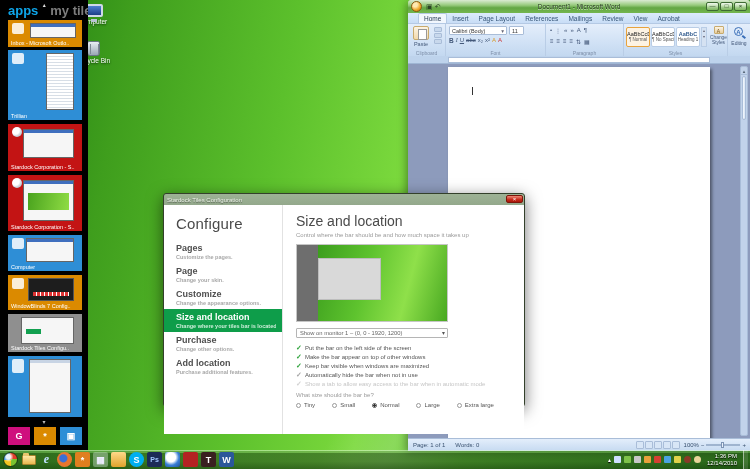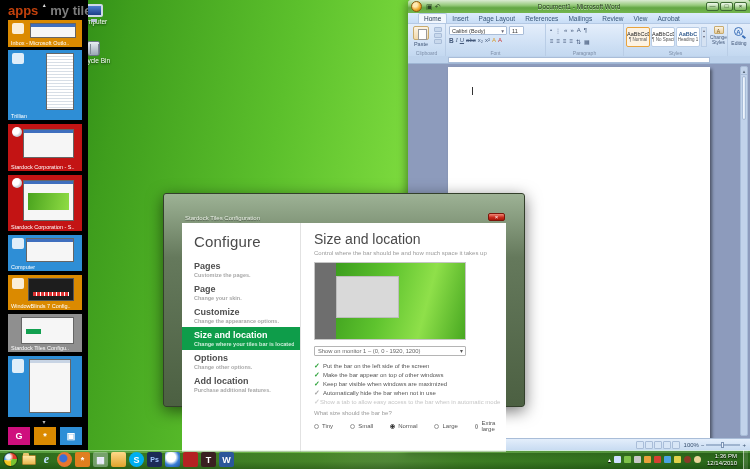--- a/index.html
+++ b/index.html
@@ -14,21 +14,21 @@
   .desk-icon { position:absolute; width:46px; text-align:center; }
   .desk-icon .glyph { margin:0 auto; }
   .desk-icon .lbl { color:#fff; font-size:6.5px; text-shadow:0 1px 2px rgba(0,40,0,.9); margin-top:1px; }
   .monitor { width:20px; height:13px; background:linear-gradient(#4d7fd0,#1c3f86); border:2px solid #cfd8e6; border-radius:2px; position:relative; }
   .monitor:after { content:""; position:absolute; left:6px; top:13px; width:6px; height:3px; background:#b9c4d4; }
   .bin { width:13px; height:15px; margin:0 auto; background:linear-gradient(#e8eef4,#9aa7b4); border-radius:2px 2px 3px 3px; border:1px solid #6a7684; position:relative; }
   .bin:before { content:""; position:absolute; left:2px; top:2px; width:7px; height:10px; border-left:1px solid #7c8894; border-right:1px solid #7c8894; }
   
   #sidebar { position:absolute; left:0; top:0; width:88px; height:450px; background:#000; overflow:hidden; }
   #sb-head { position:absolute; left:8px; top:1px; width:84px; white-space:nowrap; }
-  #sb-head .active { color:#c2410c; font-size:13px; font-weight:bold; }
+  #sb-head .active { color:#0ea5e9; font-size:13px; font-weight:bold; }
   #sb-head .chev { color:#ddd; font-size:6px; vertical-align:top; }
   #sb-head .inactive { color:#7d7d7d; font-size:13px; font-weight:bold; }
   .tile { position:absolute; left:8px; width:74px; overflow:hidden; }
   .tile .lbl { position:absolute; left:3px; bottom:1px; right:2px; color:#fff; font-size:5.5px; white-space:nowrap; overflow:hidden; }
   .t-orange { background:#db8a00; } .t-blue { background:#2e8ed6; } .t-red { background:#c31414; } .t-gray { background:#8f8f8f; }
   .thumb-win { position:absolute; background:#f6f6f6; border:1px solid #666; }
   .thumb-bar { position:absolute; left:0; top:0; right:0; height:3px; background:#3f6fbe; }
   .mini-ico { position:absolute; left:4px; top:3px; width:12px; height:11px; background:rgba(255,255,255,.85); border-radius:2px; }
   .swirl { position:absolute; left:4px; top:3px; width:10px; height:10px; border-radius:50%; background:radial-gradient(circle at 35% 35%, #fff 0 40%, #cfd6de 60%, #9aa6b4 100%); }
   .lines { background:repeating-linear-gradient(#fff 0 2px, #d7dee6 2px 3px); }
@@ -100,21 +100,21 @@
   #w-scroll .up { height:8px; border-bottom:1px solid #a9bdd8; font-size:5px; color:#567; text-align:center; line-height:8px; }
   #w-scroll .thumb { margin:1px; height:44px; background:linear-gradient(90deg,#f4f8fd,#d8e6f6); border:1px solid #a9bdd8; border-radius:2px; }
   #w-status { position:absolute; left:0; top:438px; width:342px; height:13px; background:linear-gradient(#e3eefb,#c6daf1); border-top:1px solid #a9bdd8; display:flex; align-items:center; font-size:6px; color:#38506e; }
   #w-status .seg { padding:0 5px; }
   .viewbtns { margin-left:auto; display:flex; gap:1px; }
   .viewbtn { width:8px; height:8px; background:#d8e6f6; border:1px solid #a9bdd8; border-radius:1px; }
   .zoomctl { display:flex; align-items:center; gap:2px; padding:0 4px; }
   .ztrack { width:34px; height:2px; background:#9fb4cf; position:relative; }
   .ztrack .zthumb { position:absolute; left:15px; top:-2px; width:3px; height:6px; background:#e8f0fa; border:1px solid #7d94b4; }
   
-  #dlg { position:absolute; left:163px; top:193px; width:362px; height:214px; border-radius:3px; padding:18px;
+  #dlg { position:absolute; left:163px; top:193px; width:362px; height:214px; border-radius:3px; padding:0;
     background:linear-gradient(#9db295, #65795c 30%, #4c6042); box-shadow:0 4px 16px rgba(0,0,0,.55); border:1px solid #33402b; }
   #dlg-title { height:11px; display:flex; align-items:center; position:relative; }
   #dlg-title .ttl { font-size:6px; color:#eef4ea; padding-left:3px; text-shadow:0 1px 1px rgba(0,0,0,.5); }
   #dlg-close { position:absolute; right:1px; top:1px; width:17px; height:8px; border-radius:2px; background:linear-gradient(#f08a77,#c6281a 60%,#a81708); border:1px solid #7c150a; color:#fff; font-size:6px; line-height:7px; text-align:center; }
   #dlg-body { height:229px; background:#fff; display:flex; }
   #dlg-left { width:119px; border-right:1px solid #e2e2e2; padding-top:10px; }
   .cfg-h { font-size:15px; color:#4a4a4a; margin-left:12px; letter-spacing:.2px; }
   #menu { margin-top:8px; }
   .mitem { padding:3px 6px 3px 12px;font-weight:bold; }
   .mitem .ml { font-size:9px; color:#4f4f4f; }
@@ -378,21 +378,21 @@
           </div>
           <div class="mitem">
             <div class="ml">Customize</div>
             <div class="md">Change the appearance options.</div>
           </div>
           <div class="mitem sel">
             <div class="ml">Size and location</div>
             <div class="md">Change where your tiles bar is located.</div>
           </div>
           <div class="mitem">
-            <div class="ml">Options</div>
+            <div class="ml">Purchase</div>
             <div class="md">Change other options.</div>
           </div>
           <div class="mitem">
             <div class="ml">Add location</div>
             <div class="md">Purchase additional features.</div>
           </div>
         </div>
       </div>
       <div id="dlg-right">
         <div class="sz-h">Size and location</div>

